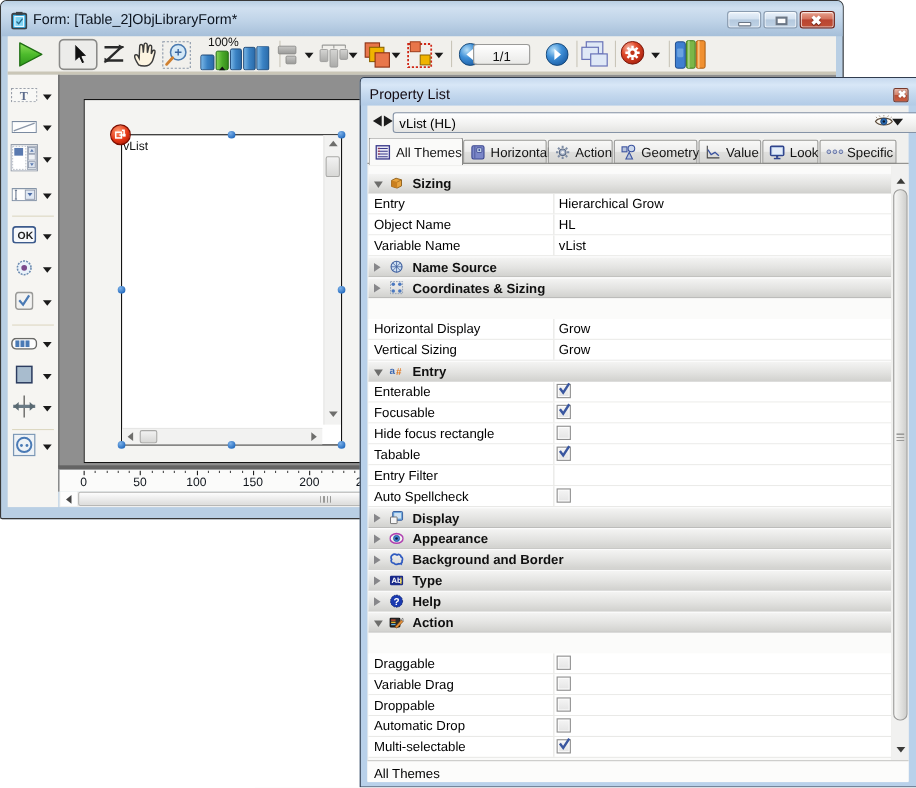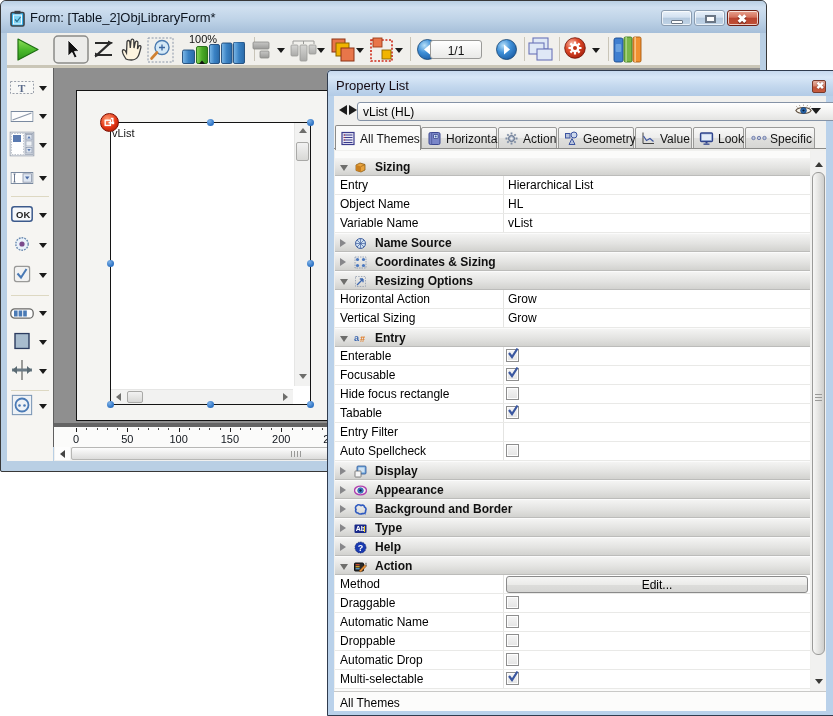--- a/index.html
+++ b/index.html
@@ -539,21 +539,21 @@
             <span class="ic"><svg width="13" height="13" viewBox="0 0 13 13">
                 <path d="M2 4 L6 2 L11 3.5 L11 9 L7 11 L2 9.5 Z" fill="#e8a33d" stroke="#8a5a14" stroke-width="0.8"></path>
                 <path d="M2 4 L7 5.5 L7 11 L2 9.5 Z" fill="#c97f1e" stroke="none"></path>
                 <path d="M7 5.5 L11 3.5" stroke="#8a5a14" stroke-width="0.6"></path>
               </svg></span>
             <span class="cap">Sizing</span>
           </div>
 <div class="row" style="top:25px">
             <span class="nm">Entry</span>
             <div class="vdiv"></div>
-            <span class="val">Hierarchical List</span>
+            <span class="val">Hierarchical Grow</span>
           </div>
 <div class="row" style="top:44px">
             <span class="nm">Object Name</span>
             <div class="vdiv"></div>
             <span class="val">HL</span>
           </div>
 <div class="row" style="top:63px">
             <span class="nm">Variable Name</span>
             <div class="vdiv"></div>
             <span class="val">vList</span>
@@ -570,30 +570,22 @@
             <div class="tri closed"></div>
             <span class="ic"><svg width="13" height="13" viewBox="0 0 13 13">
                 <rect x="1" y="1" width="11" height="11" fill="none" stroke="#8898b0" stroke-dasharray="1.5 1" stroke-width="0.8"></rect>
                 <circle cx="3.5" cy="3.5" r="1.6" fill="#4a78c0"></circle>
                 <circle cx="9.5" cy="3.5" r="1.6" fill="#4a78c0"></circle>
                 <circle cx="3.5" cy="9.5" r="1.6" fill="#4a78c0"></circle>
                 <circle cx="9.5" cy="9.5" r="1.6" fill="#4a78c0"></circle>
               </svg></span>
             <span class="cap">Coordinates &amp; Sizing</span>
           </div>
-<div class="hdr" style="top:120px">
-            <div class="tri open"></div>
-            <span class="ic"><svg width="13" height="13" viewBox="0 0 13 13">
-                <rect x="1.5" y="1.5" width="10" height="10" fill="none" stroke="#9aa4b4" stroke-dasharray="1.5 1.2" stroke-width="0.9"></rect>
-                <path d="M3 10 L9 4 M9 4 L9 7.2 M9 4 L5.8 4" stroke="#3a66b0" stroke-width="1.3" fill="none"></path>
-              </svg></span>
-            <span class="cap">Resizing Options</span>
-          </div>
 <div class="row" style="top:139px">
-            <span class="nm">Horizontal Action</span>
+            <span class="nm">Horizontal Display</span>
             <div class="vdiv"></div>
             <span class="val">Grow</span>
           </div>
 <div class="row" style="top:158px">
             <span class="nm">Vertical Sizing</span>
             <div class="vdiv"></div>
             <span class="val">Grow</span>
           </div>
 <div class="hdr" style="top:177px">
             <div class="tri open"></div>
@@ -692,32 +684,27 @@
             <span class="ic"><svg width="13" height="13" viewBox="0 0 13 13">
                 <rect x="0.5" y="3" width="9" height="8" rx="0.8" fill="#2a2a2a" stroke="#111"></rect>
                 <rect x="1.6" y="4.2" width="4" height="1.1" fill="#e05030"></rect>
                 <rect x="1.6" y="6.2" width="4" height="1.1" fill="#f0c030"></rect>
                 <rect x="1.6" y="8.2" width="4" height="1.1" fill="#60b0e0"></rect>
                 <path d="M5 11 L11 4.5 L12.5 6 L6.8 12 Z" fill="#e8903a" stroke="#7c4a10" stroke-width="0.6"></path>
                 <path d="M11 4.5 L12 2.8 L13 4.8 L12.5 6 Z" fill="#d0d0d0" stroke="#555" stroke-width="0.5"></path>
               </svg></span>
             <span class="cap">Action</span>
           </div>
-<div class="row" style="top:424px">
-            <span class="nm">Method</span>
-            <div class="vdiv"></div>
-            <div id="editbtn">Edit...</div>
-          </div>
 <div class="row" style="top:443px">
             <span class="nm">Draggable</span>
             <div class="vdiv"></div>
             <div class="cb"></div>
           </div>
 <div class="row" style="top:462px">
-            <span class="nm">Automatic Name</span>
+            <span class="nm">Variable Drag</span>
             <div class="vdiv"></div>
             <div class="cb"></div>
           </div>
 <div class="row" style="top:481px">
             <span class="nm">Droppable</span>
             <div class="vdiv"></div>
             <div class="cb"></div>
           </div>
 <div class="row" style="top:500px">
             <span class="nm">Automatic Drop</span>

